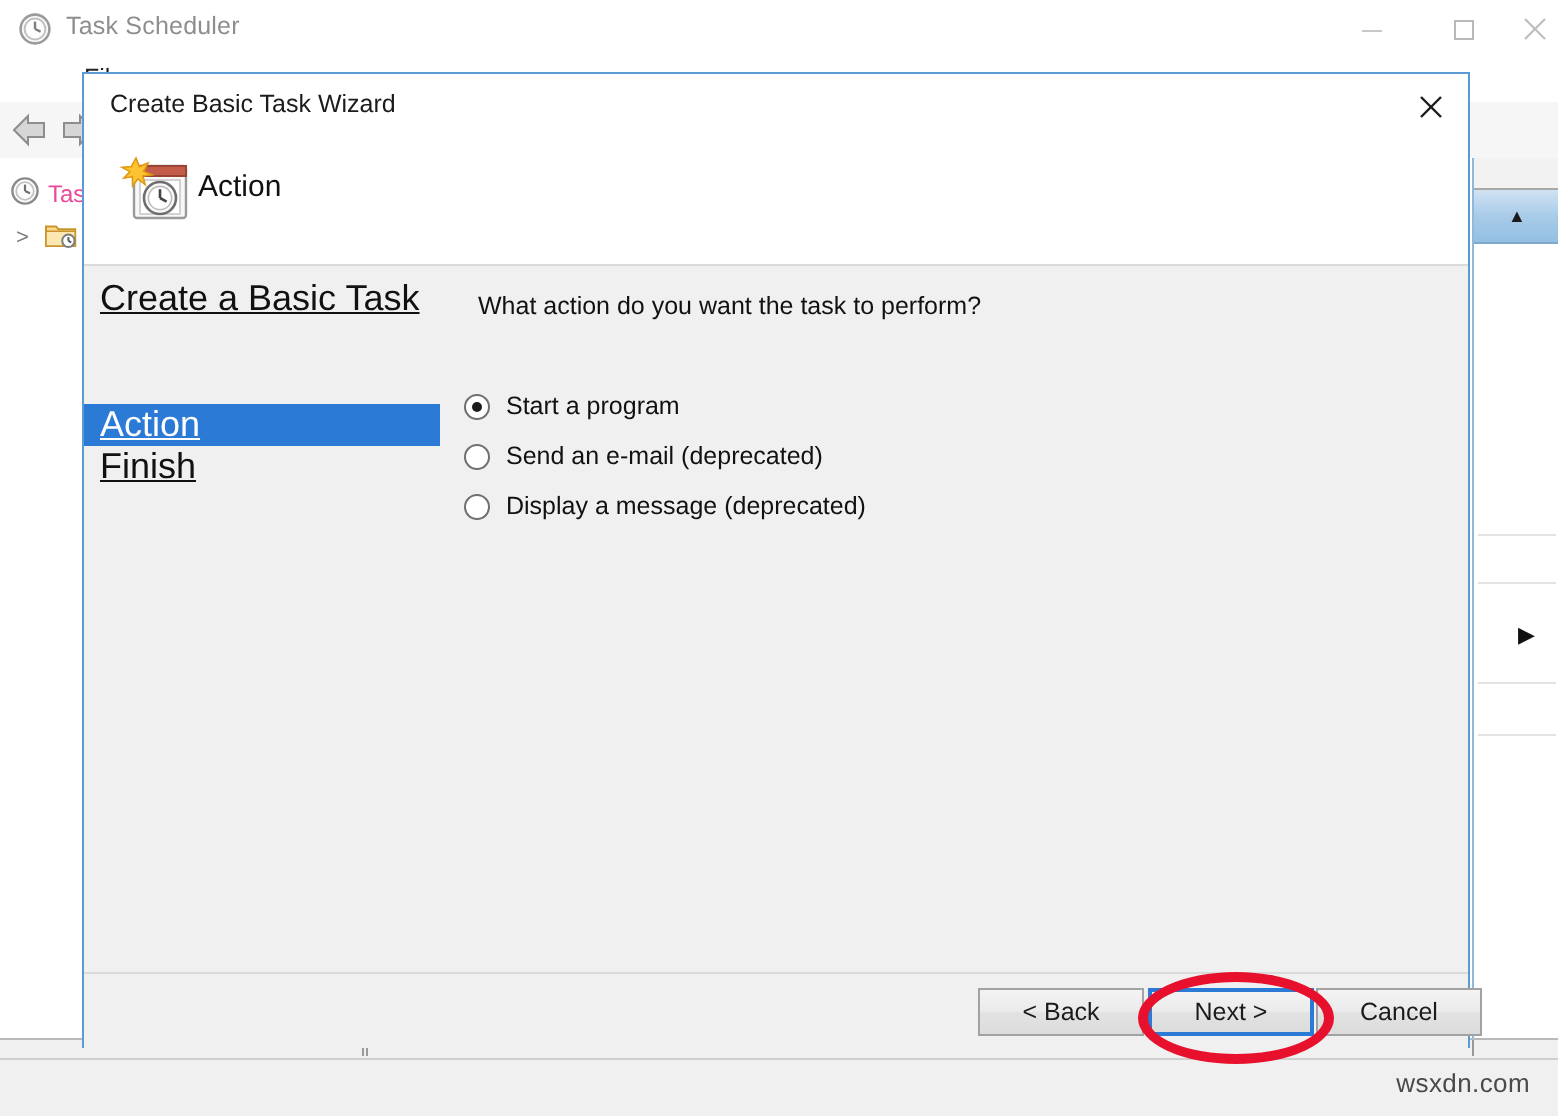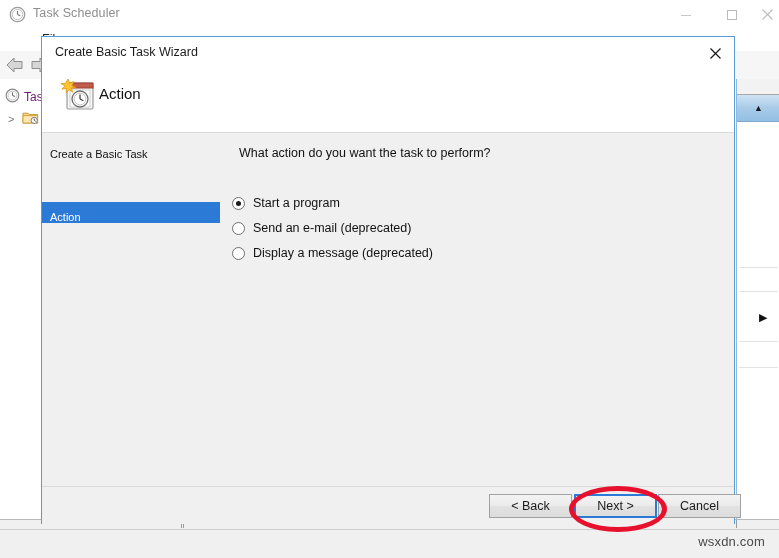--- a/index.html
+++ b/index.html
@@ -98,21 +98,21 @@
     background: #ffffff;
     border-right: 1px solid #d8d8d8;
   }
   #tree-root {
     position: absolute;
     left: 5px; top: 9px;
     display: flex; align-items: center; gap: 4px;
   }
   #tree-root-label {
     font-size: 12px;
-    color: #701a75;
+    color: #ec4899;
     white-space: nowrap;
   }
   #tree-child {
     position: absolute;
     left: 8px; top: 31px;
     display: flex; align-items: center; gap: 4px;
   }
   #tree-expander {
     font-size: 11px;
     color: #777;
@@ -246,26 +246,27 @@
   }
   #wiz-nav {
     position: absolute;
     left: 0; top: 0;
     width: 178px; height: 353px;
   }
   .nav-item {
     position: absolute;
     left: 0;
     width: 178px; height: 21px;
-    font-size: 11px;
+    font-size: 18px;
     color: #111;
     display: flex;
-    align-items: flex-end;
+    align-items: center;
     box-sizing: border-box;
     padding-left: 8px;
+    text-decoration: underline;
   }
   .nav-item.sub { padding-left: 24px; }
   .nav-item.selected {
     background: #2a7ad6;
     color: #ffffff;
   }
   #wiz-content {
     position: absolute;
     left: 178px; top: 0;
     width: 514px; height: 353px;
@@ -473,20 +474,23 @@
 
   <div id="wiz-body">
 
     <div id="wiz-nav">
       <div class="nav-item" style="top:6px;">
         <span>Create a Basic Task</span>
       </div>
       <div class="nav-item selected" style="top:69px;">
         <span>Action</span>
       </div>
+      <div class="nav-item" style="top:90px;">
+        <span>Finish</span>
+      </div>
     </div>
 
     <div id="wiz-content">
       <div id="question">What action do you want the task to perform?</div>
 
       <div class="radio-row" style="top:63px;">
         <span class="radio checked"></span>
         <span>Start a program</span>
       </div>
       <div class="radio-row" style="top:88px;">

